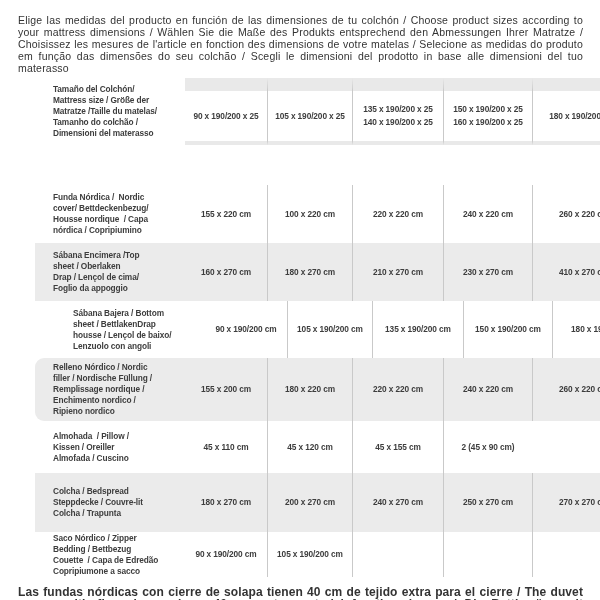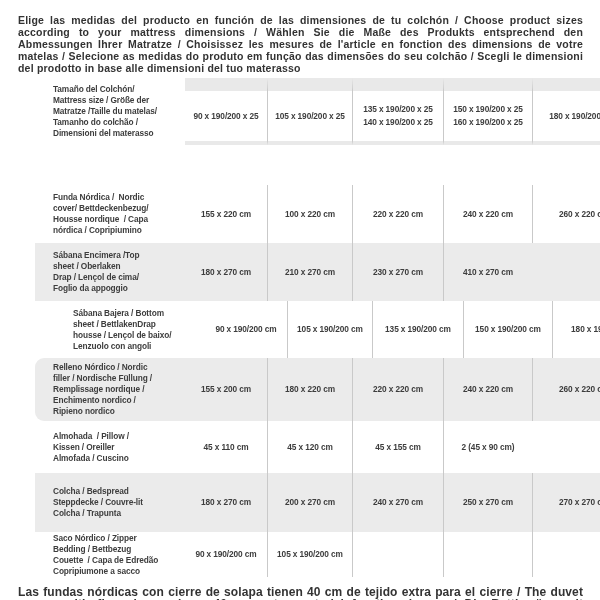--- a/index.html
+++ b/index.html
@@ -4,21 +4,21 @@
 <style>
   html,body{margin:0;padding:0;}
   body{
     width:600px;height:600px;background:#ffffff;
     font-family:"Liberation Sans","DejaVu Sans",sans-serif;
     color:#3a3a3a;overflow:hidden;
   }
   .page{width:600px;height:600px;position:relative;background:#fff;}
   .intro{
     margin:14px 17px 0 18px;
-    font-size:10.5px;font-weight:bold;line-height:12px;
+    font-size:10.5px;font-weight:normal;line-height:12px;
     letter-spacing:0.2px;text-align:justify;color:#333;
   }
   .size-table{width:600px;margin-top:4px;padding-left:35px;}
   .row{
     display:grid;
     grid-template-columns:150px 82px 85px 91px 89px 103px;
     background:#ffffff;
   }
   .row.shaded{background:#ebebeb;}
   .row:nth-child(1){min-height:67px;}
@@ -83,20 +83,21 @@
         <div class="cell value-cell">100 x 220 cm</div>
         <div class="cell value-cell">220 x 220 cm</div>
         <div class="cell value-cell">240 x 220 cm</div>
         <div class="cell value-cell">260 x 220 cm</div>
       </div>
       <div class="row shaded">
         <div class="cell label-cell">Sábana Encimera /Top
 sheet / Oberlaken
 Drap / Lençol de cima/
 Foglio da appoggio</div>
+        <div class="cell value-cell">160 x 270 cm</div>
         <div class="cell value-cell">180 x 270 cm</div>
         <div class="cell value-cell">210 x 270 cm</div>
         <div class="cell value-cell">230 x 270 cm</div>
         <div class="cell value-cell">410 x 270 cm</div>
       </div>
       <div class="row">
         <div class="cell label-cell">Sábana Bajera / Bottom
 sheet / BettlakenDrap
 housse / Lençol de baixo/
 Lenzuolo con angoli</div>

